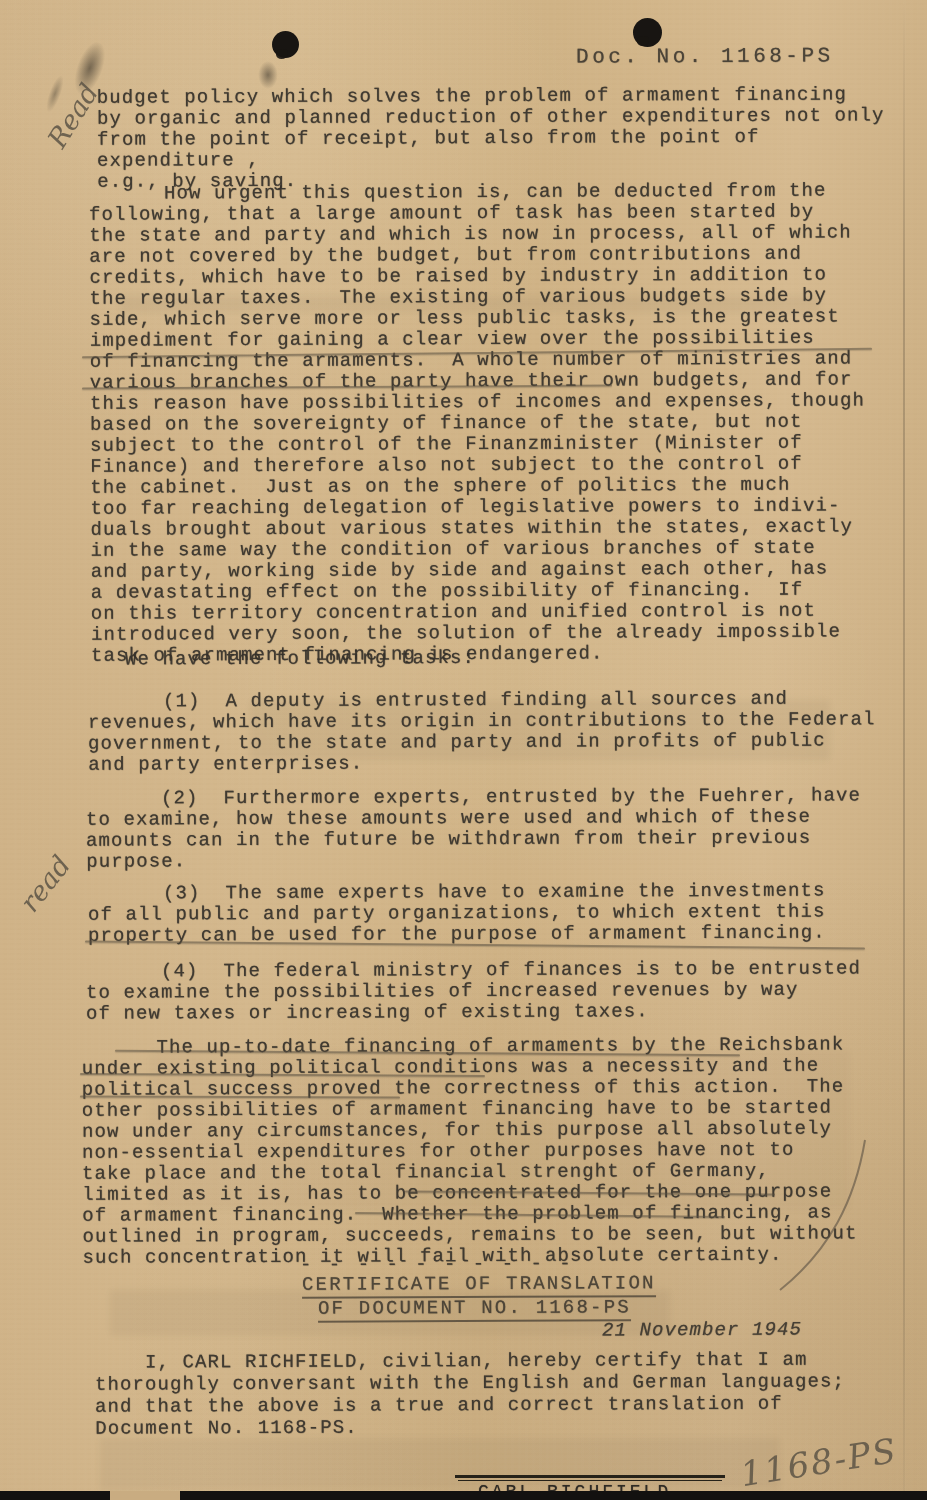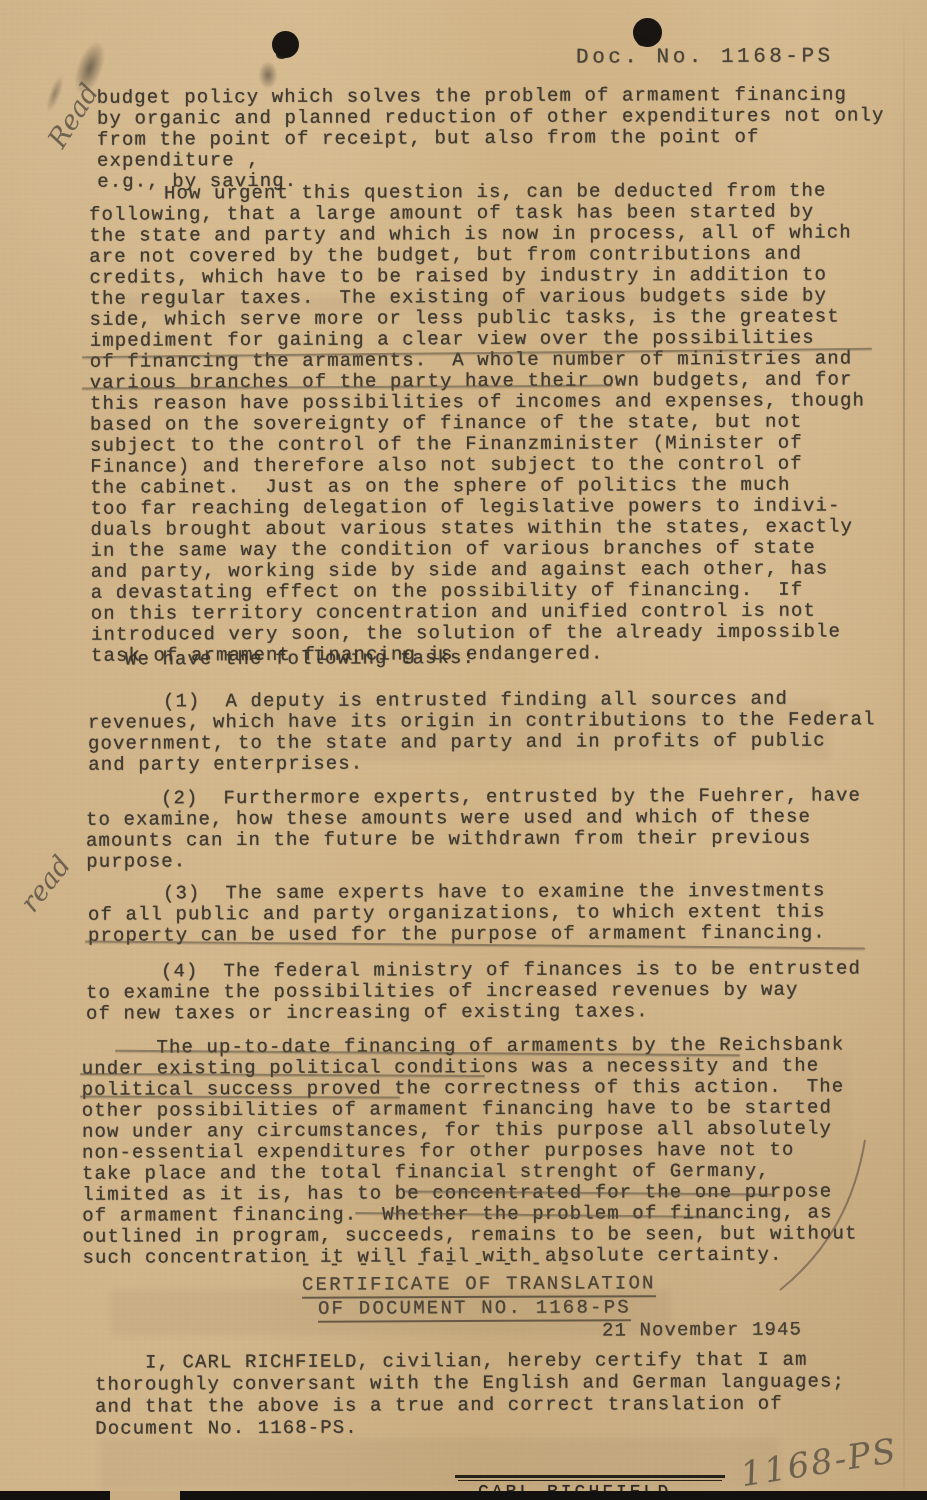--- a/index.html
+++ b/index.html
@@ -122,21 +122,21 @@
 limited as it is, has to be concentrated for the one purpose
 of armament financing.  Whether the problem of financing, as
 outlined in program, succeeds, remains to be seen, but without
 such concentration it will fail with absolute certainty.</div>
 
   <div class="txt sep" style="left:300px;top:1254px;">- - - - - - - - - -</div>
 
   <div class="txt cert-title" style="left:302px;top:1274px;">CERTIFICATE OF TRANSLATION</div>
   <div class="txt cert-title" style="left:318px;top:1298px;">OF DOCUMENT NO. 1168-PS</div>
 
-  <div class="txt date" style="left:602px;top:1320px;">21 November 1945</div>
+  <div class="txt date" style="left:602px;top:1320px;font-style:italic;">21 November 1945</div>
 
   <div class="txt faded" style="left:95px;top:1350px;width:790px;line-height:22px;">    I, CARL RICHFIELD, civilian, hereby certify that I am
 thoroughly conversant with the English and German languages;
 and that the above is a true and correct translation of
 Document No. 1168-PS.</div>
 
   <div class="sig-line" style="left:455px;top:1475px;width:270px;height:3px;"></div>
   <div class="sig-line" style="left:458px;top:1480px;width:264px;height:1px;"></div>
   <div class="stamp" style="left:478px;top:1482px;">CARL RICHFIELD</div>
 

